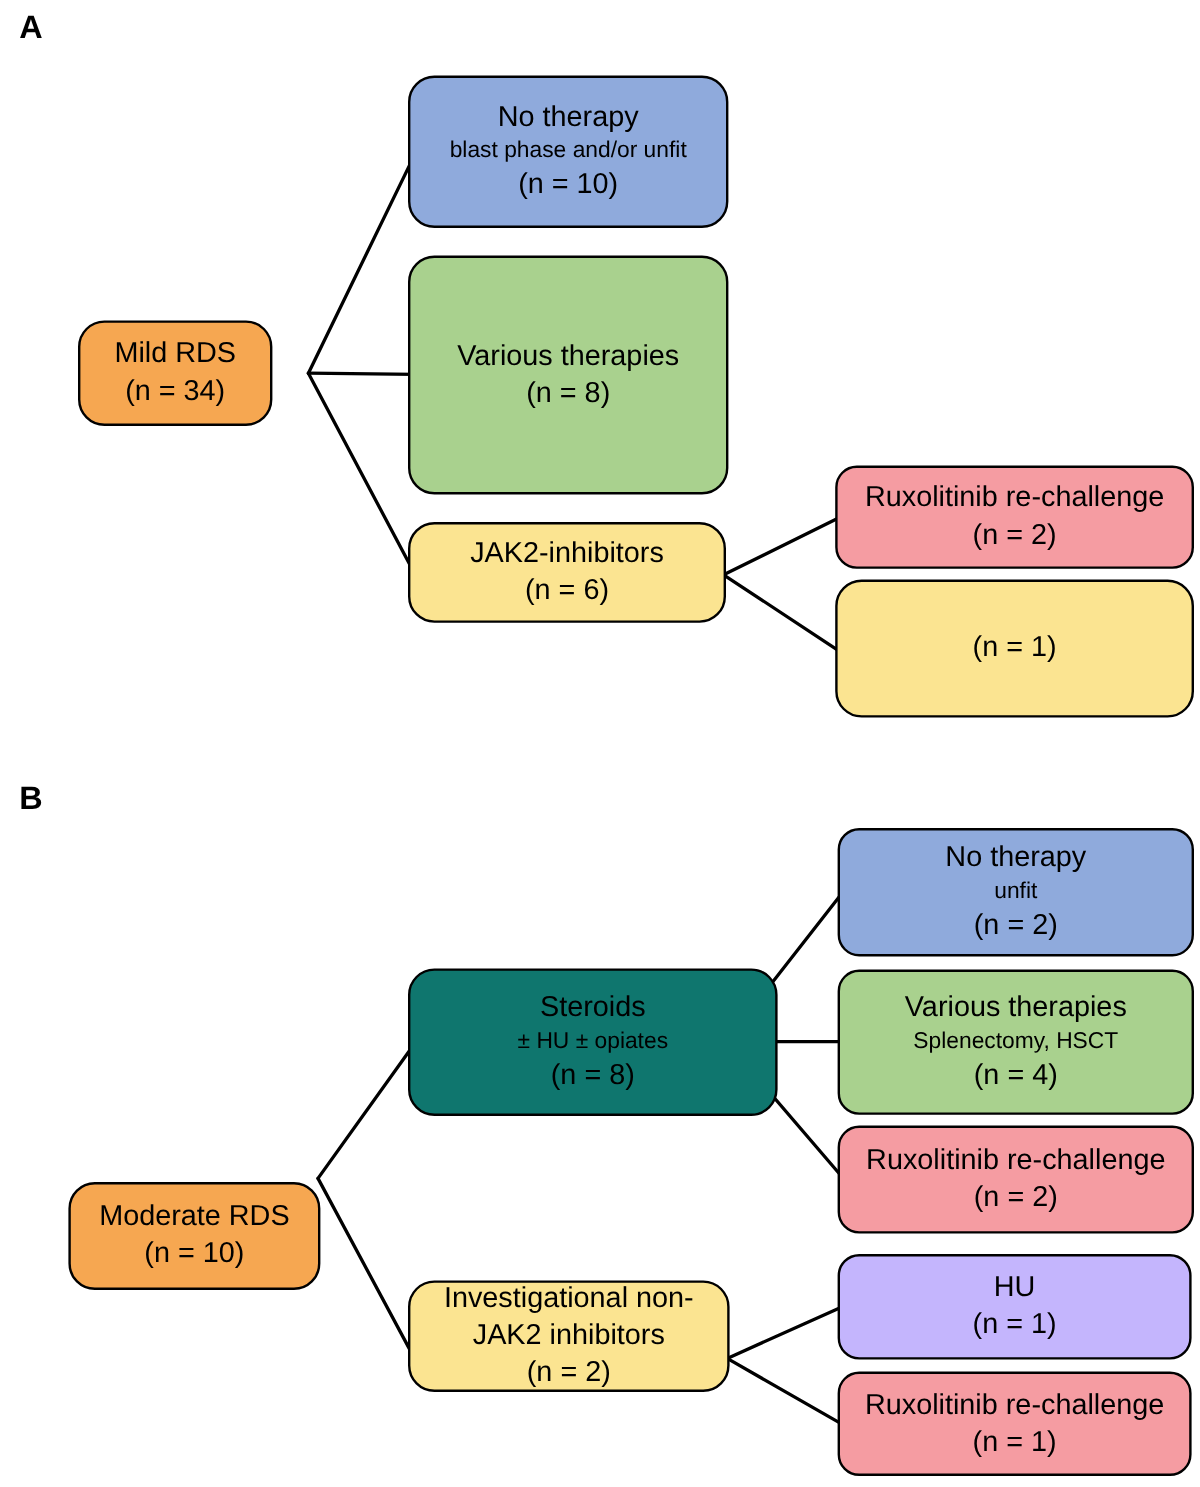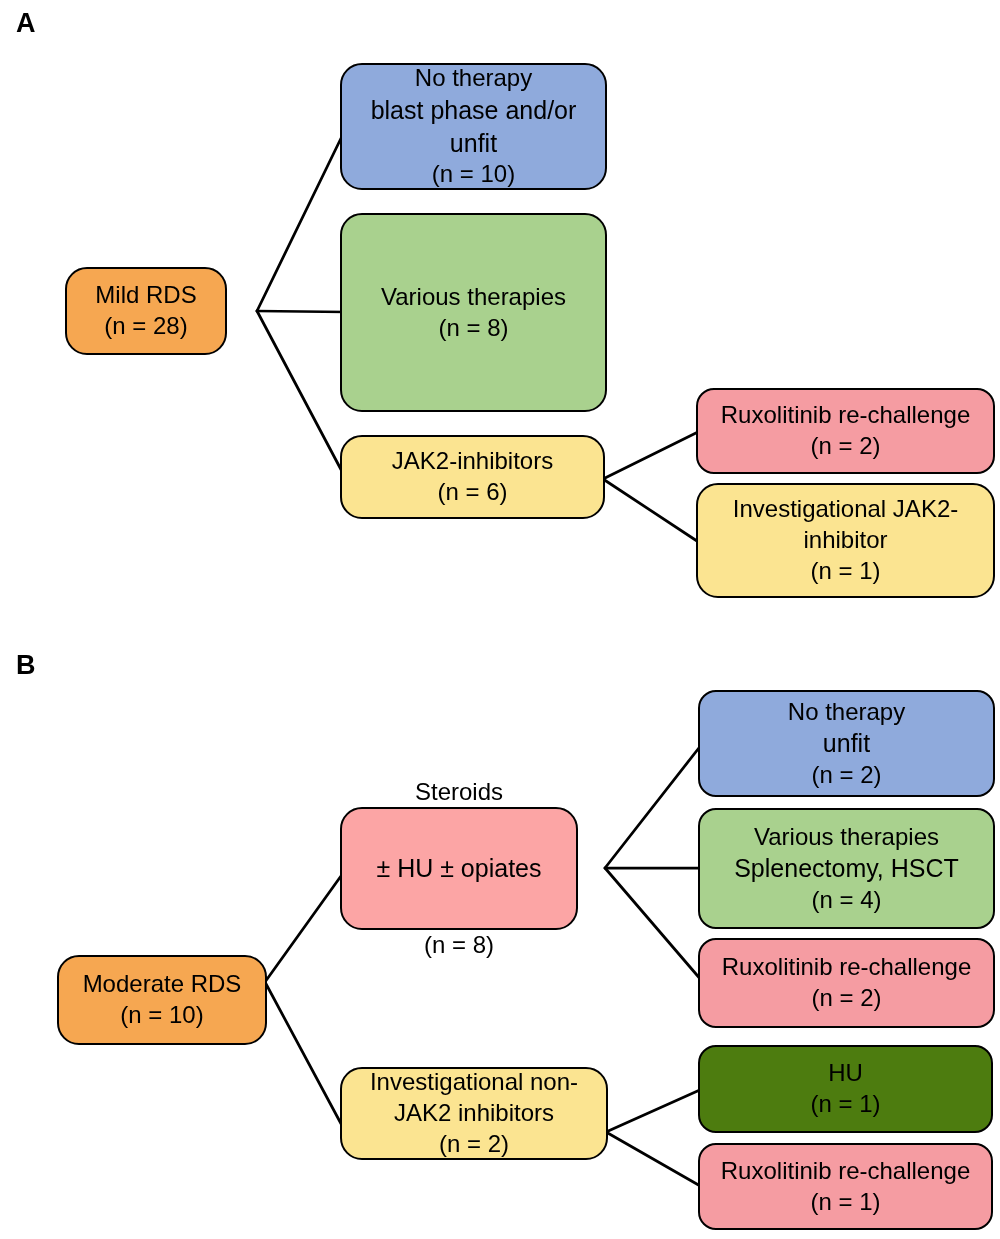--- a/index.html
+++ b/index.html
@@ -30,21 +30,21 @@
     border-radius: 22px;
     display: flex;
     flex-direction: column;
     justify-content: center;
     align-items: center;
     text-align: center;
     padding: 4px 13px;
     line-height: 1.28;
   }
   .node .title, .node .count { font-size: 24px; }
-  .node .subtitle { font-size: 25px; line-height: 1.3; }
+  .node .subtitle { font-size: 19px; line-height: 1.3; }
 </style>
 </head>
 <body>
 
 <div class="canvas">
 
   <svg class="connectors" viewBox="0 0 1000 1239" xmlns="http://www.w3.org/2000/svg">
 
     <line x1="257" y1="311" x2="346" y2="128" stroke="#000" stroke-width="2.75" stroke-linecap="round"></line>
     <line x1="257" y1="311" x2="346" y2="312" stroke="#000" stroke-width="2.75" stroke-linecap="round"></line>
@@ -58,21 +58,21 @@
     <line x1="605" y1="868" x2="702" y2="868" stroke="#000" stroke-width="2.75" stroke-linecap="round"></line>
     <line x1="605" y1="868" x2="702" y2="981" stroke="#000" stroke-width="2.75" stroke-linecap="round"></line>
     <line x1="606" y1="1132" x2="702" y2="1089" stroke="#000" stroke-width="2.75" stroke-linecap="round"></line>
     <line x1="606" y1="1132" x2="702" y2="1187" stroke="#000" stroke-width="2.75" stroke-linecap="round"></line>
   </svg>
 
   <div class="panel-label" style="left:16px; top:10px;">A</div>
 
   <div class="node" style="left: 65px; top: 267px; width: 162px; height: 88px; background: rgb(246, 167, 81);">
     <div class="title">Mild RDS</div>
-    <div class="count">(n = 28)</div>
+    <div class="count">(n = 34)</div>
   </div>
 
   <div class="node" style="left: 340px; top: 63px; width: 267px; height: 127px; background: rgb(143, 170, 220);">
     <div class="title">No therapy</div>
     <div class="subtitle">blast phase and/or unfit</div>
     <div class="count">(n = 10)</div>
   </div>
 
   <div class="node" style="left: 340px; top: 213px; width: 267px; height: 199px; background: rgb(169, 209, 142);">
     <div class="title">Various therapies</div>
@@ -83,32 +83,31 @@
     <div class="title">JAK2-inhibitors</div>
     <div class="count">(n = 6)</div>
   </div>
 
   <div class="node" style="left: 696px; top: 388px; width: 299px; height: 86px; border-radius: 18px; background: rgb(245, 156, 162);">
     <div class="title">Ruxolitinib re-challenge</div>
     <div class="count">(n = 2)</div>
   </div>
 
   <div class="node" style="left: 696px; top: 483px; width: 299px; height: 115px; background: rgb(251, 228, 145);">
-    <div class="title">Investigational JAK2-inhibitor</div>
     <div class="count">(n = 1)</div>
   </div>
 
   <div class="panel-label" style="left:16px; top:652px;">B</div>
 
-  <div class="node" style="left: 57px; top: 955px; width: 210px; height: 90px; background: rgb(246, 167, 81);">
+  <div class="node" style="left: 57px; top: 985px; width: 210px; height: 90px; background: rgb(246, 167, 81);">
     <div class="title">Moderate RDS</div>
     <div class="count">(n = 10)</div>
   </div>
 
-  <div class="node" style="left: 340px; top: 807px; width: 238px; height: 123px; background: #fca5a5; gap: 45px;">
+  <div class="node" style="left: 340px; top: 807px; width: 308px; height: 123px; background: #0f766e;">
     <div class="title">Steroids</div>
     <div class="subtitle">± HU ± opiates</div>
     <div class="count">(n = 8)</div>
   </div>
 
   <div class="node" style="left: 340px; top: 1067px; width: 268px; height: 93px; background: rgb(251, 228, 145);">
     <div class="title">Investigational non-JAK2 inhibitors</div>
     <div class="count">(n = 2)</div>
   </div>
 
@@ -122,21 +121,21 @@
     <div class="title">Various therapies</div>
     <div class="subtitle">Splenectomy, HSCT</div>
     <div class="count">(n = 4)</div>
   </div>
 
   <div class="node" style="left: 698px; top: 938px; width: 297px; height: 90px; border-radius: 18px; background: rgb(245, 156, 162);">
     <div class="title">Ruxolitinib re-challenge</div>
     <div class="count">(n = 2)</div>
   </div>
 
-  <div class="node" style="left: 698px; top: 1045px; width: 295px; height: 88px; border-radius: 18px; background: #4d7c0f;">
+  <div class="node" style="left: 698px; top: 1045px; width: 295px; height: 88px; border-radius: 18px; background: #c4b5fd;">
     <div class="title">HU</div>
     <div class="count">(n = 1)</div>
   </div>
 
   <div class="node" style="left: 698px; top: 1143px; width: 295px; height: 87px; border-radius: 18px; background: rgb(245, 156, 162);">
     <div class="title">Ruxolitinib re-challenge</div>
     <div class="count">(n = 1)</div>
   </div>
 
 </div>

